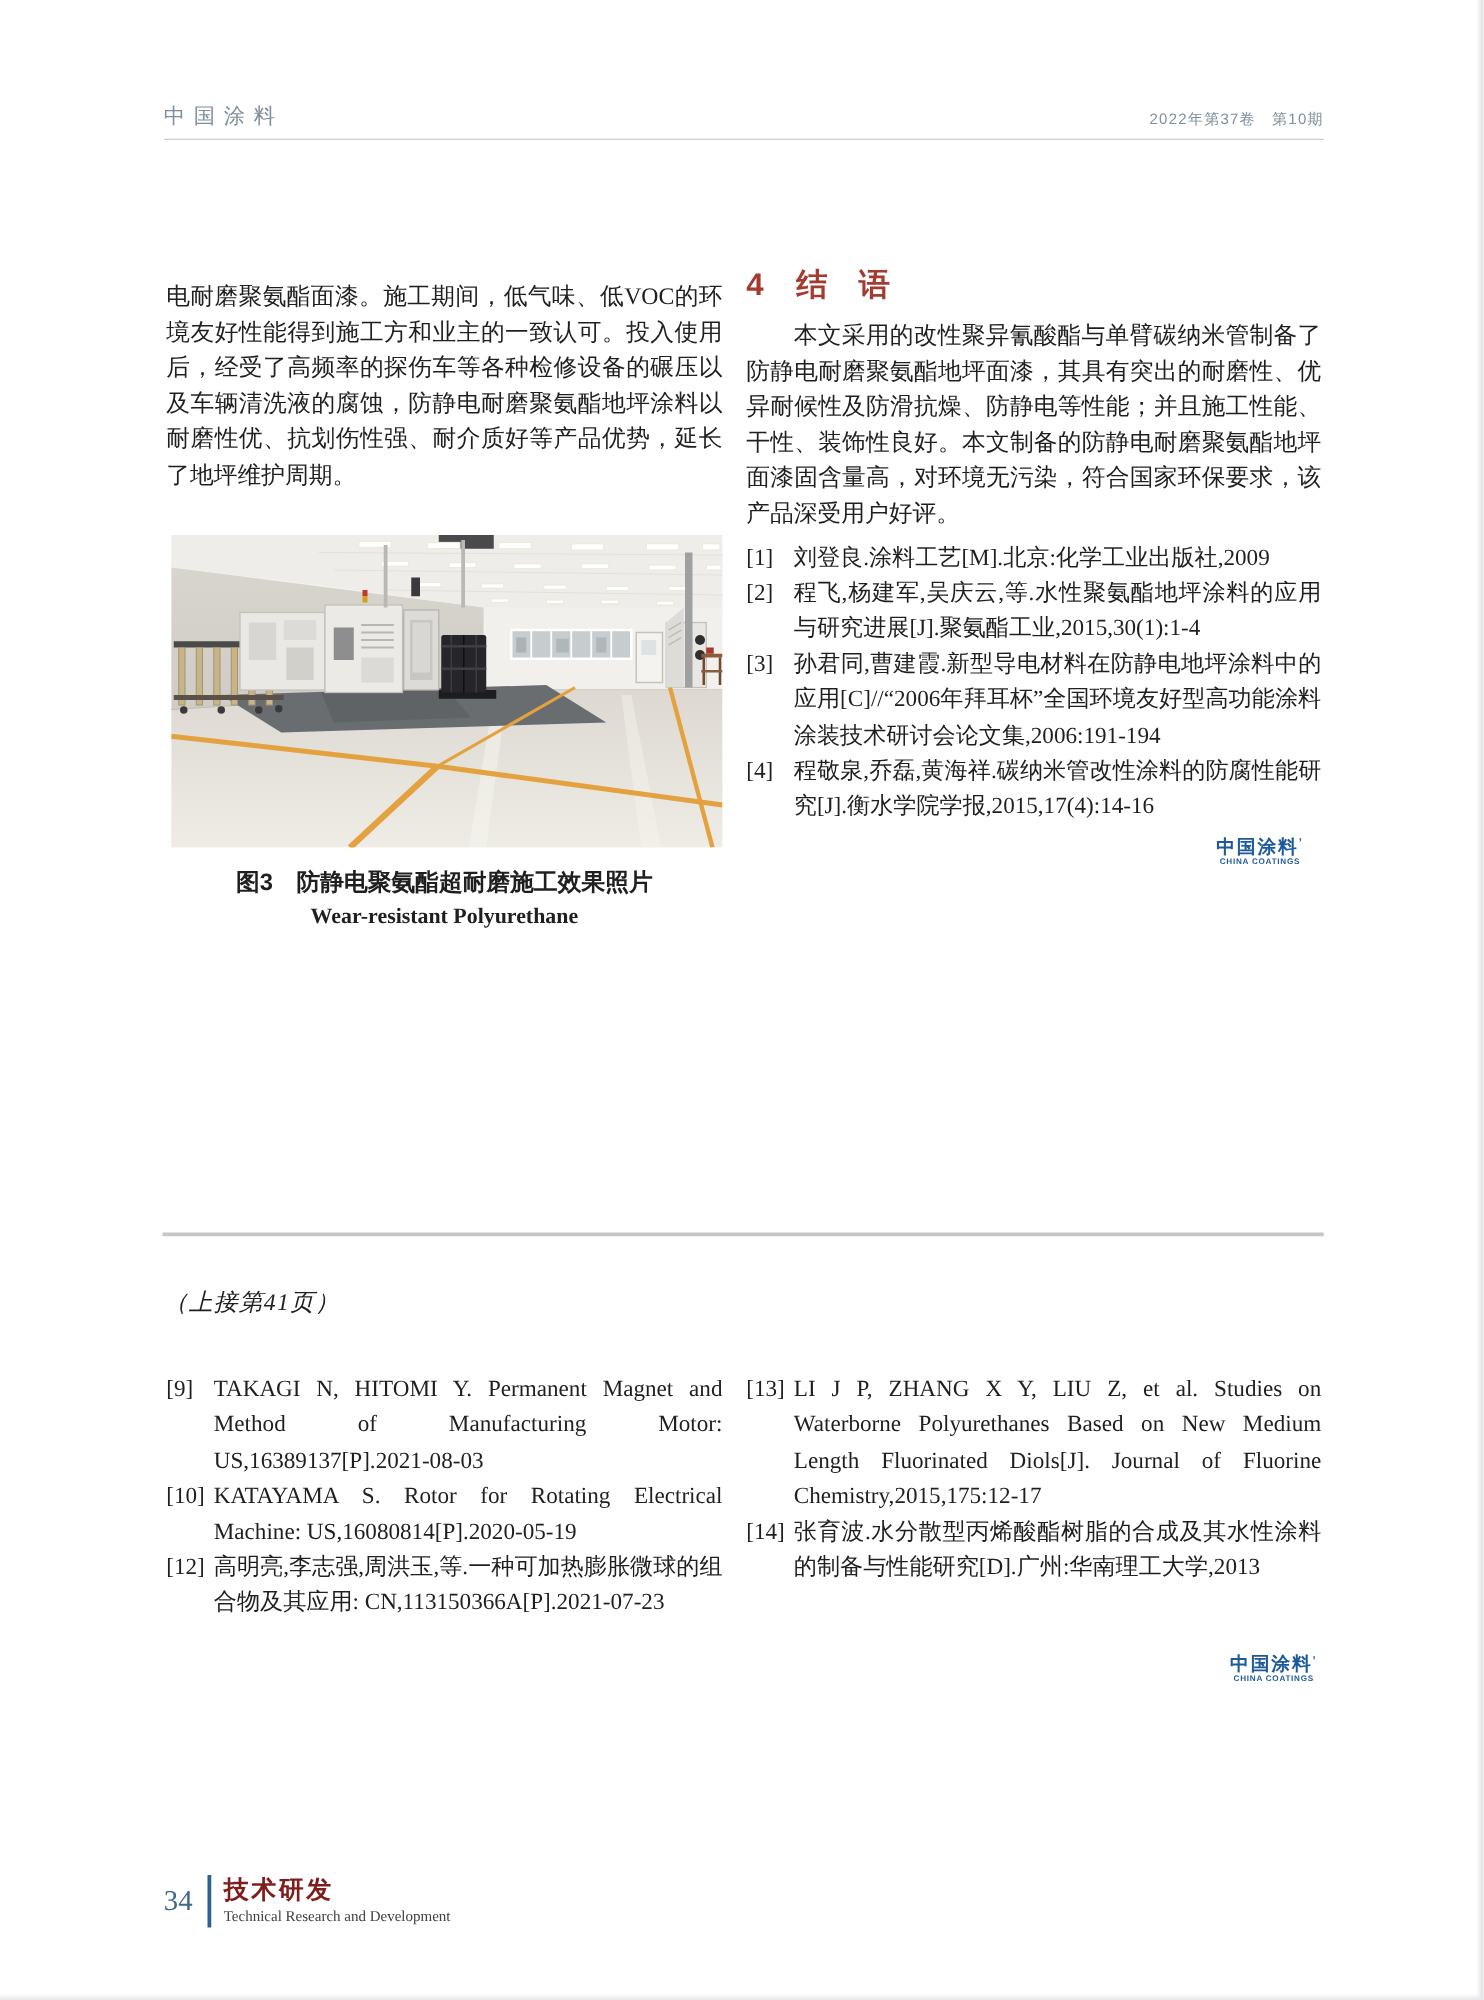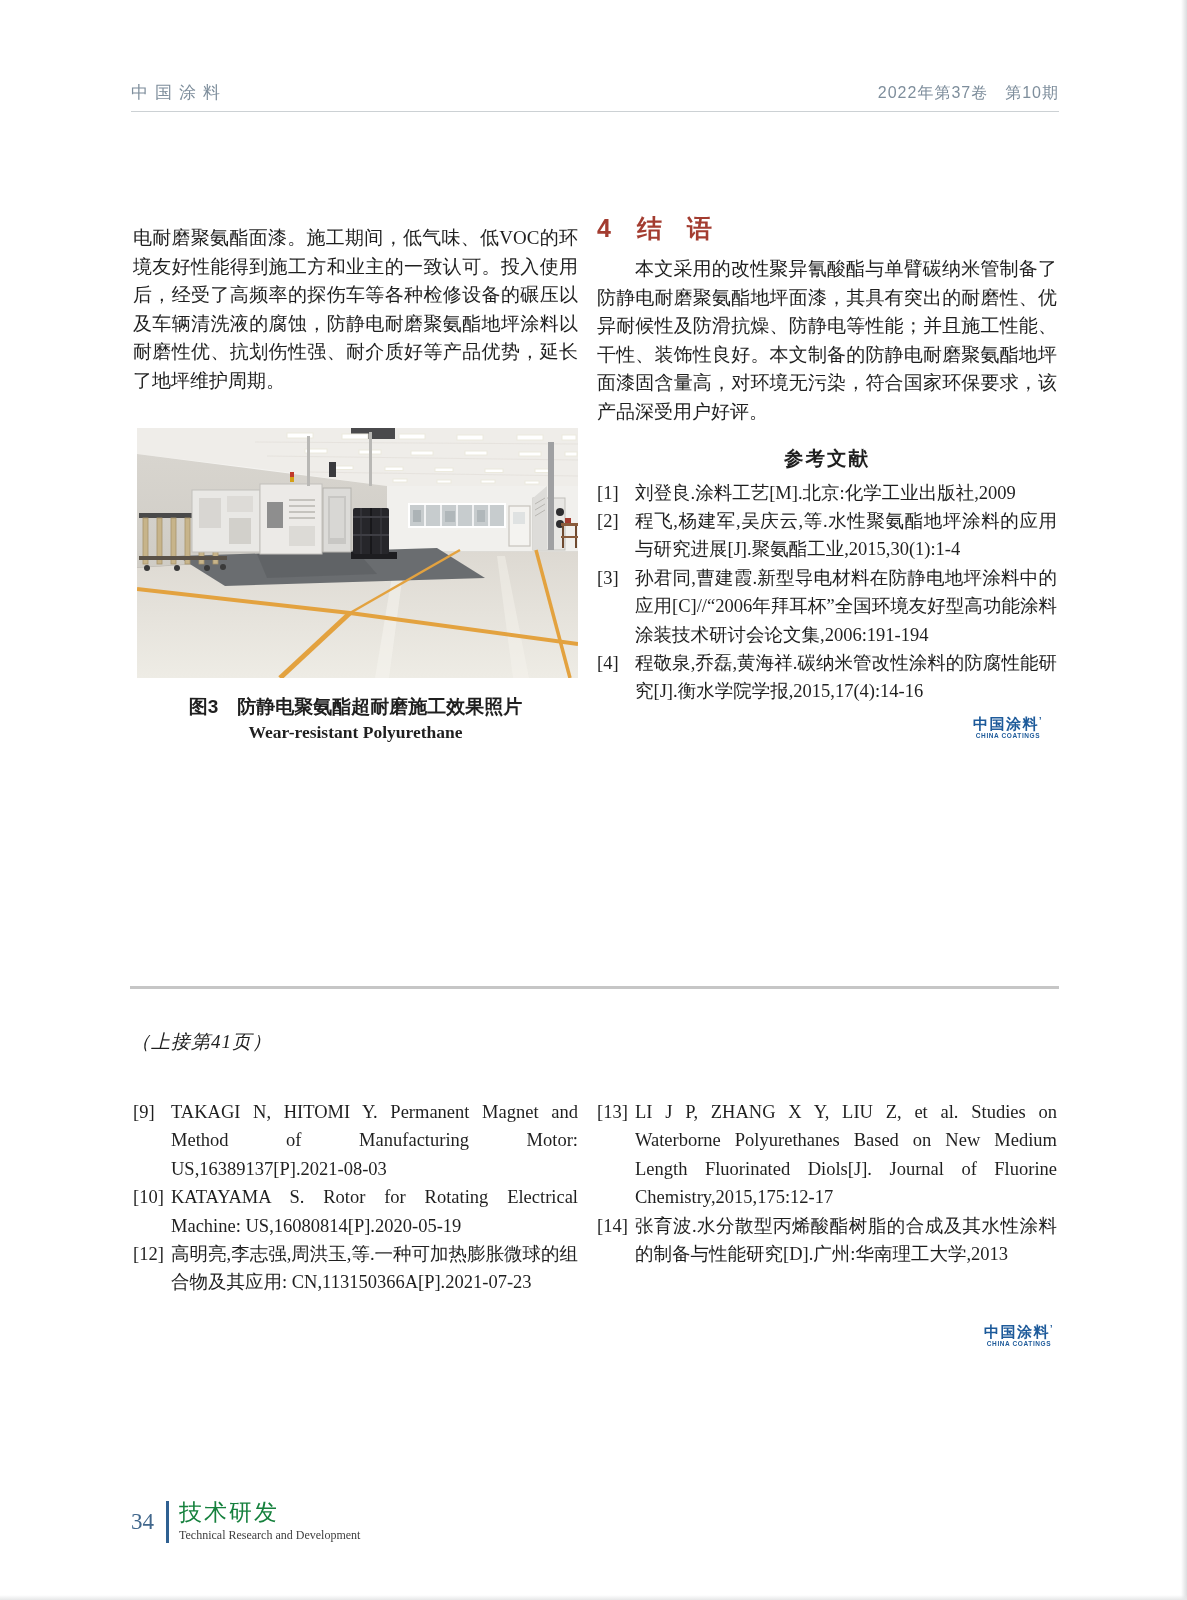--- a/index.html
+++ b/index.html
@@ -9,21 +9,21 @@
         background:linear-gradient(to right,rgba(255,255,255,0),#dcdddf);}
   .edge-bottom{position:absolute;left:0;bottom:0;width:100%;height:5px;
         background:linear-gradient(to bottom,rgba(255,255,255,0),#e6e7e8);}
 
   
   .header{position:absolute;left:131px;top:81px;width:928px;display:flex;
         justify-content:space-between;align-items:flex-end;padding-bottom:7px;
         border-bottom:1.5px solid #ccd1d4;color:#7e8e9c;
         font-family:"Liberation Sans","DejaVu Sans",sans-serif;}
   .header-left{font-size:17px;letter-spacing:7px;}
-  .header-right{font-size:16px;letter-spacing:1px;}
+  .header-right{font-size:12px;letter-spacing:1px;}
 
   
   .para{font-size:19px;line-height:28.6px;text-align:justify;text-justify:inter-ideograph;}
   .para-left{position:absolute;left:133px;top:224px;width:445px;}
 
   
   .col-right{position:absolute;left:597px;top:213px;width:460px;}
   .sec-heading{margin:0;font-size:25px;line-height:30px;font-weight:bold;color:#a33c30;
         font-family:"Liberation Sans","DejaVu Sans",sans-serif;}
   .sec-num{margin-right:26px;}
@@ -56,21 +56,21 @@
   .divider{position:absolute;left:130px;top:986px;width:929px;height:3px;background:#c6c6c6;}
   .cont-note{position:absolute;left:131px;top:1029px;font-size:19px;font-style:italic;
         letter-spacing:1px;}
   .refs-bottom-left{position:absolute;left:133px;top:1098px;width:445px;}
   .refs-bottom-right{position:absolute;left:597px;top:1098px;width:460px;}
 
   
   .footer{position:absolute;left:131px;top:1500px;display:flex;align-items:center;}
   .footer-page{font-size:23px;color:#41678c;}
   .footer-bar{width:3px;height:42px;background:#2f6091;margin-left:12px;margin-right:10px;}
-  .footer-zh{font-size:23px;font-weight:normal;color:#15803d;letter-spacing:2px;
+  .footer-zh{font-size:20px;font-weight:bold;color:#7f1d1d;letter-spacing:2px;
         font-family:"Liberation Sans","DejaVu Sans",sans-serif;line-height:1.1;}
   .footer-en{font-size:12px;color:#404040;margin-top:3px;}
 </style>
 </head>
 <body>
 
 <div class="page">
 
   <div class="header">
     <span class="header-left">中国涂料</span>
@@ -234,21 +234,20 @@
   <div class="caption">
     <div class="cap-zh">图3　防静电聚氨酯超耐磨施工效果照片</div>
     <div class="cap-en">Wear-resistant Polyurethane</div>
   </div>
 
   <div class="col-right">
     <h2 class="sec-heading">
       <span class="sec-num">4</span><span>结　语</span>
     </h2>
     <div class="para">本文采用的改性聚异氰酸酯与单臂碳纳米管制备了防静电耐磨聚氨酯地坪面漆，其具有突出的耐磨性、优异耐候性及防滑抗燥、防静电等性能；并且施工性能、干性、装饰性良好。本文制备的防静电耐磨聚氨酯地坪面漆固含量高，对环境无污染，符合国家环保要求，该产品深受用户好评。</div>
-    <div class="refs-title">参考文献</div>
     <div class="refs">
       <div class="ref">
         <span class="ref-num">[1]</span>
         <span class="ref-text">刘登良.涂料工艺[M].北京:化学工业出版社,2009</span>
       </div>
       <div class="ref">
         <span class="ref-num">[2]</span>
         <span class="ref-text">程飞,杨建军,吴庆云,等.水性聚氨酯地坪涂料的应用与研究进展[J].聚氨酯工业,2015,30(1):1-4</span>
       </div>
       <div class="ref">

